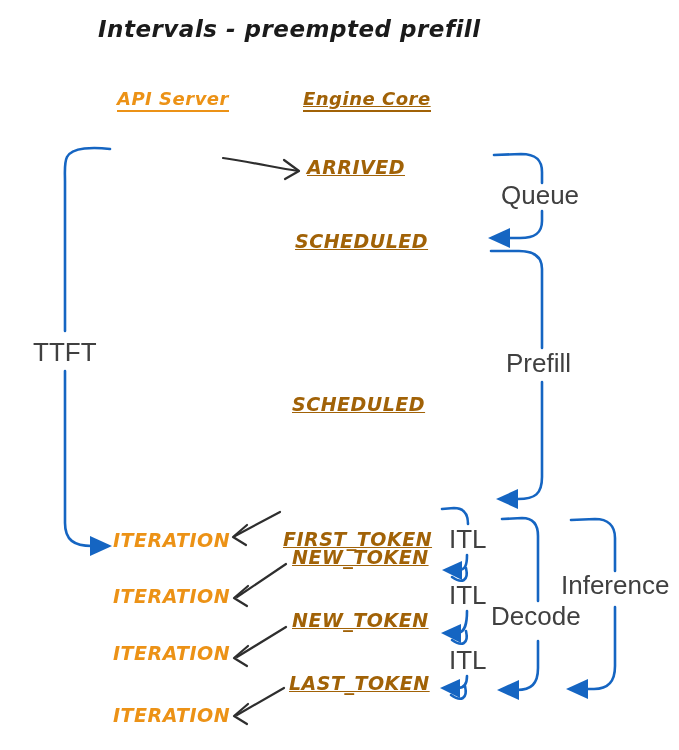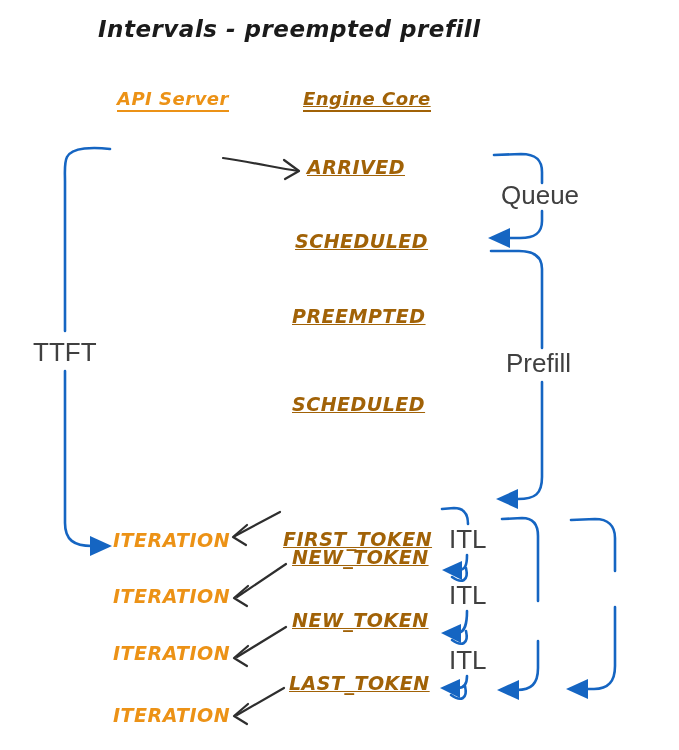--- a/index.html
+++ b/index.html
@@ -118,27 +118,28 @@
   <div class="txt colhead orange" style="left:103px; top:88px;">API Server</div>
   <div class="txt colhead red" style="left:289px; top:88px;">Engine Core</div>
 
   <div class="txt event orange" style="left:99px; top:529px;">ITERATION</div>
   <div class="txt event orange" style="left:99px; top:585px;">ITERATION</div>
   <div class="txt event orange" style="left:99px; top:642px;">ITERATION</div>
   <div class="txt event orange" style="left:99px; top:704px;">ITERATION</div>
 
   <div class="txt event red" style="left:293px; top:156px;">ARRIVED</div>
   <div class="txt event red" style="left:281px; top:230px;">SCHEDULED</div>
-  <div class="txt event red" style="left:278px; top:305px;">PREEMPTED</div>
   <div class="txt event red" style="left:278px; top:393px;">SCHEDULED</div>
   <div class="txt event red" style="left:269px; top:528px;">FIRST_TOKEN</div>
   <div class="txt event red" style="left:278px; top:546px;">NEW_TOKEN</div>
   <div class="txt event red" style="left:278px; top:609px;">NEW_TOKEN</div>
   <div class="txt event red" style="left:275px; top:672px;">LAST_TOKEN</div>
 
   <div class="txt blue-label" style="left:19px; top:337px;">TTFT</div>
   <div class="txt blue-label" style="left:487px; top:180px;">Queue</div>
   <div class="txt blue-label" style="left:492px; top:348px;">Prefill</div>
   <div class="txt blue-label" style="left:435px; top:524px;">ITL</div>
   <div class="txt blue-label" style="left:435px; top:580px;">ITL</div>
   <div class="txt blue-label" style="left:435px; top:645px;">ITL</div>
+  <div class="txt blue-label" style="left:477px; top:601px;">Decode</div>
+  <div class="txt blue-label" style="left:547px; top:570px;">Inference</div>
 
 </div>
 
 </body></html>

